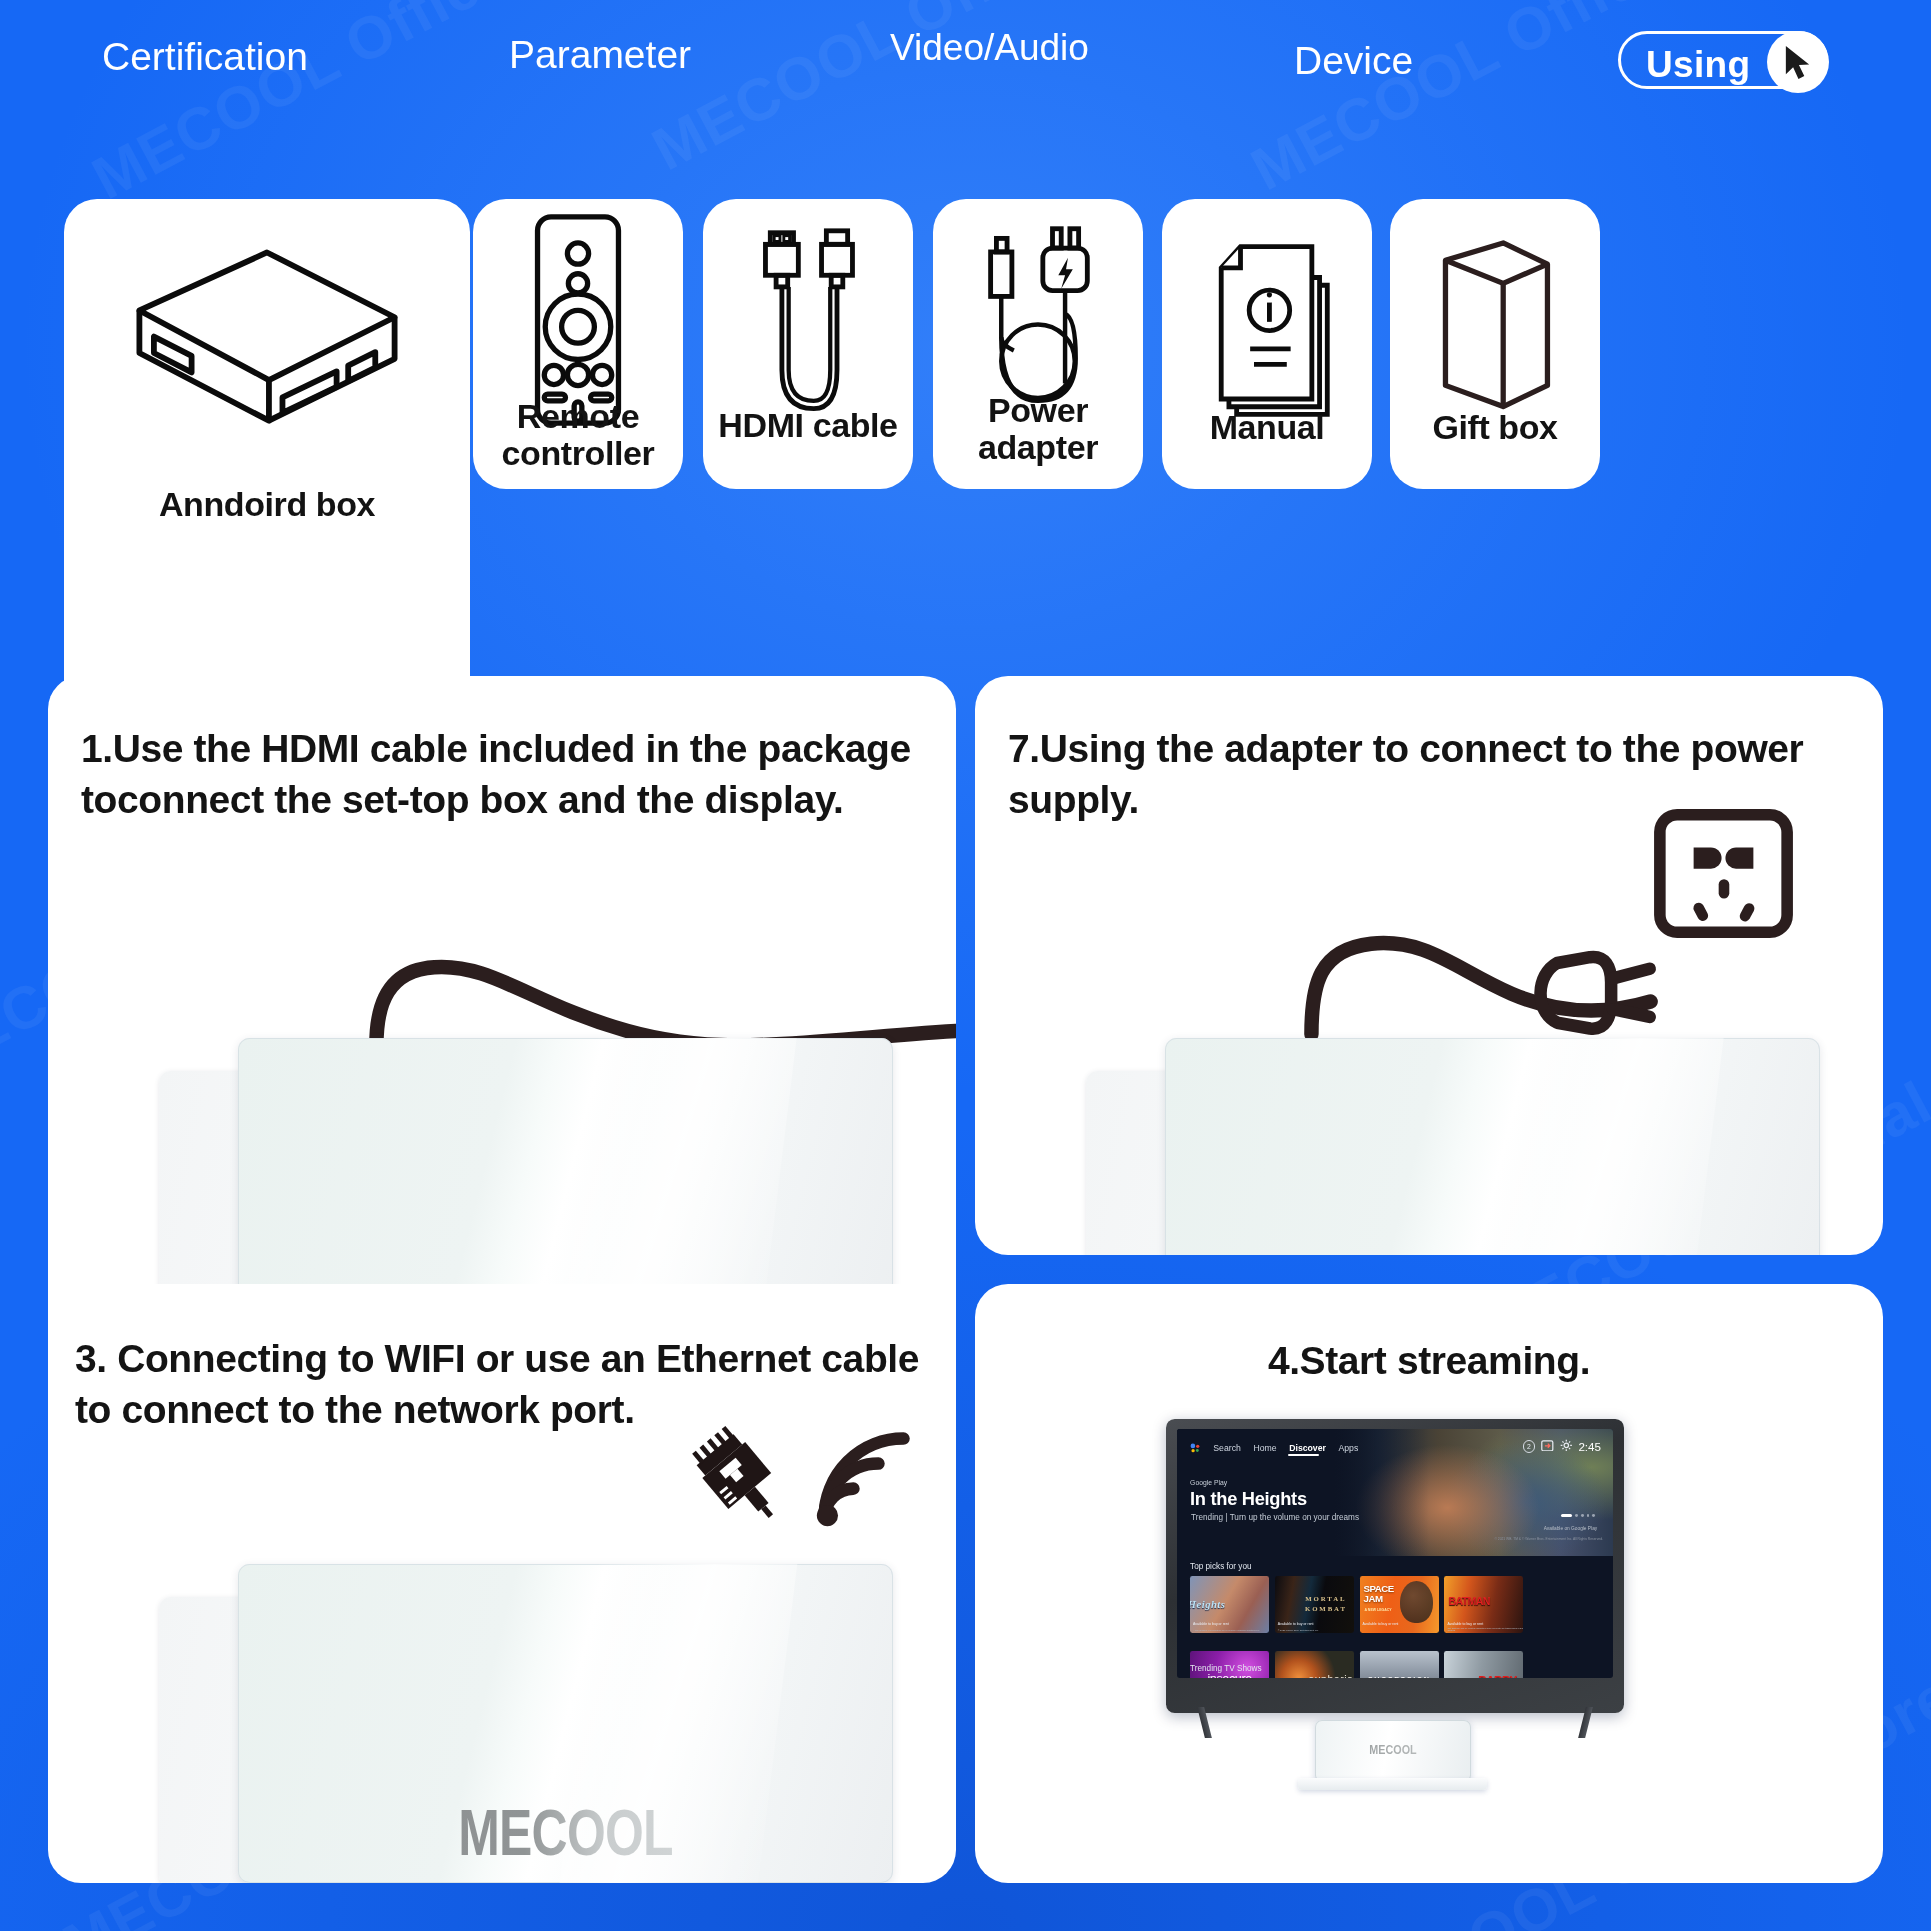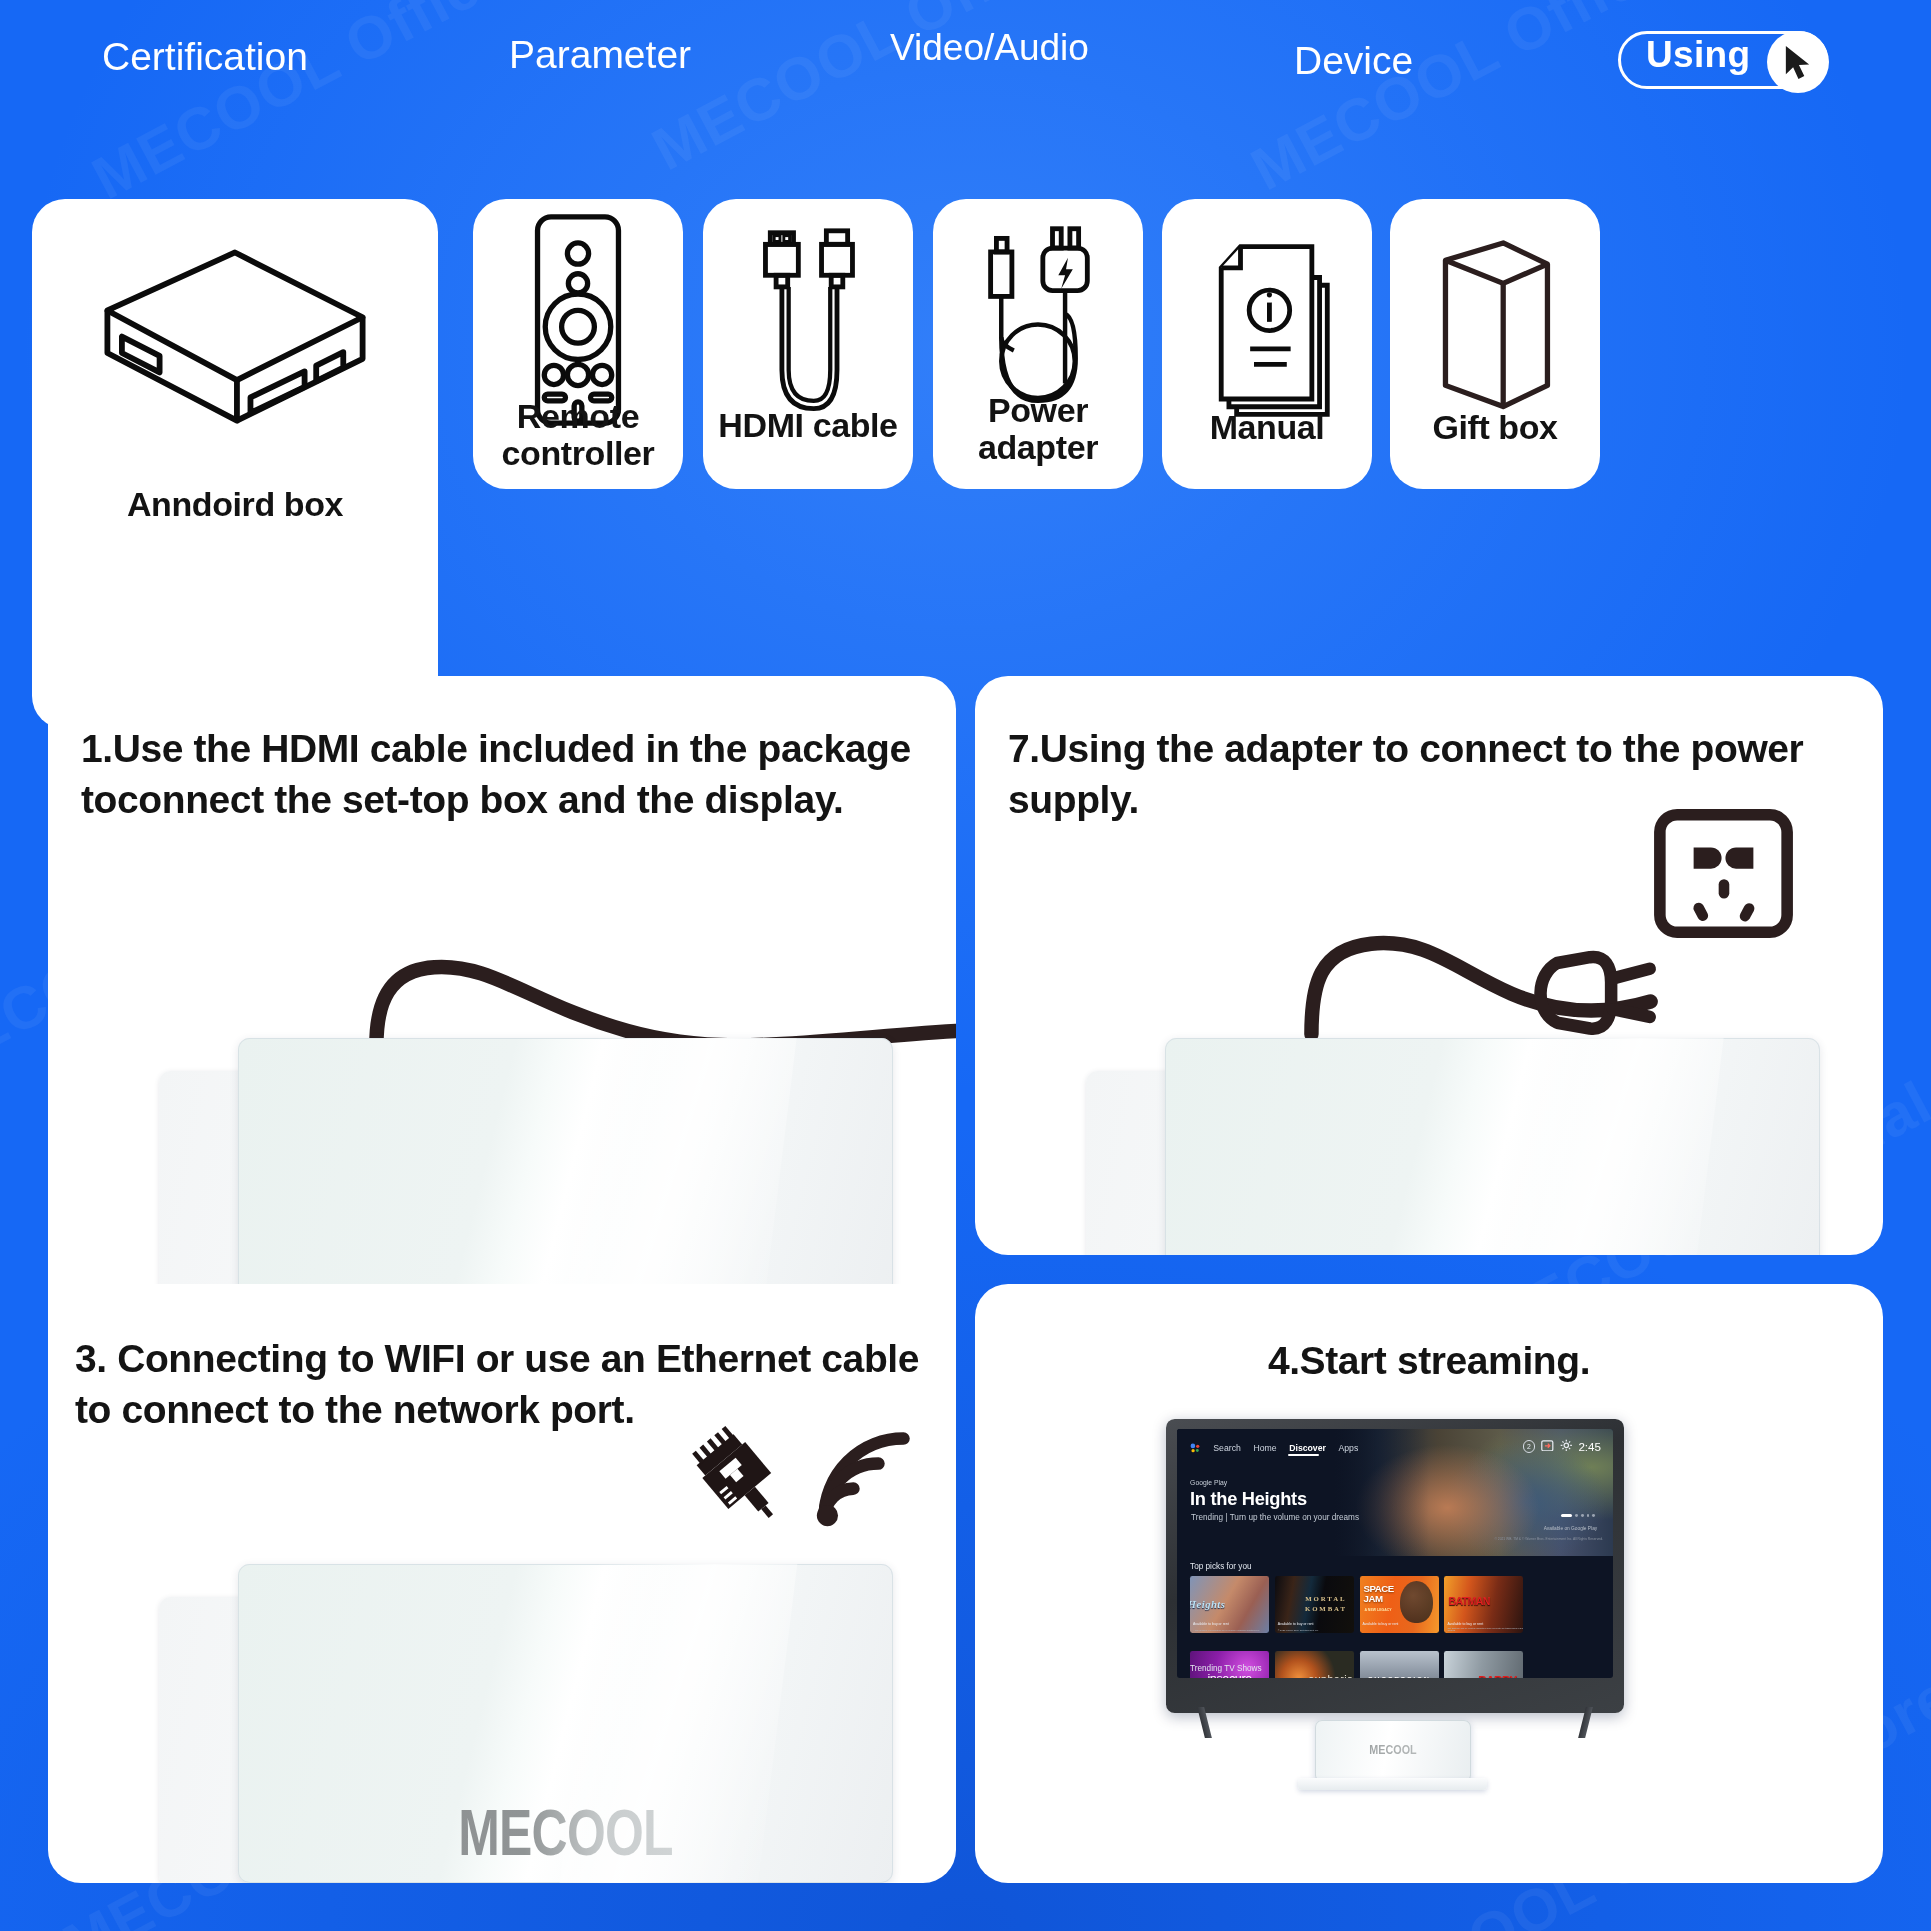--- a/index.html
+++ b/index.html
@@ -47,21 +47,21 @@
     font-weight: 400;
     position: absolute;
     white-space: nowrap;
   }
   #nav-using {
     position: absolute;
     left: 1618px; top: 31px;
     width: 210px; height: 58px;
     border: 3.9px solid #ffffff;
     border-radius: 33px;
-    display: flex; align-items: flex-start;
+    display: flex; align-items: flex-end;
   }
   #nav-using-label {
     color: #fff; font-size: 37px; font-weight: 700;
     margin-left: 25px; letter-spacing: 0.3px;
   }
   #cursor-badge {
     position: absolute; right: -3.9px; top: -2.9px;
     width: 62px; height: 62px; border-radius: 50%;
     background: #ffffff;
     display: flex; align-items: center; justify-content: center;
@@ -258,21 +258,21 @@
   <div id="nav-using">
     <span id="nav-using-label">Using</span>
     <span id="cursor-badge">
       <svg width="33" height="37" viewBox="0 0 34 38">
         <path d="M5 2 L5 31 L12.5 24 L18 36 L24 33 L18.5 21.5 L29 21 Z" fill="#1b1b1b"></path>
       </svg>
     </span>
   </div>
 </div>
 
-<div class="card acc-card" style="left:32px; top:199px; width:406px; height:530px;">
+<div class="card acc-card" style="left:64px; top:199px; width:406px; height:530px;">
   <div class="acc-icon">
     <svg width="290" height="208" viewBox="0 0 300 215">
       <g fill="none" stroke="#0b0b0b" stroke-width="6" stroke-linejoin="round">
         <path d="M18 78 L150 18 L282 85 L152 150 Z"></path>
         <path d="M18 78 L18 122 L152 192 L152 150"></path>
         <path d="M282 85 L282 128 L152 192"></path>
         <path d="M33 105 L33 122 L72 142 L72 125 Z"></path>
         <path d="M166 168 L166 184 L222 157 L222 141 Z"></path>
         <path d="M234 135 L234 151 L262 137 L262 121 Z"></path>
       </g>

